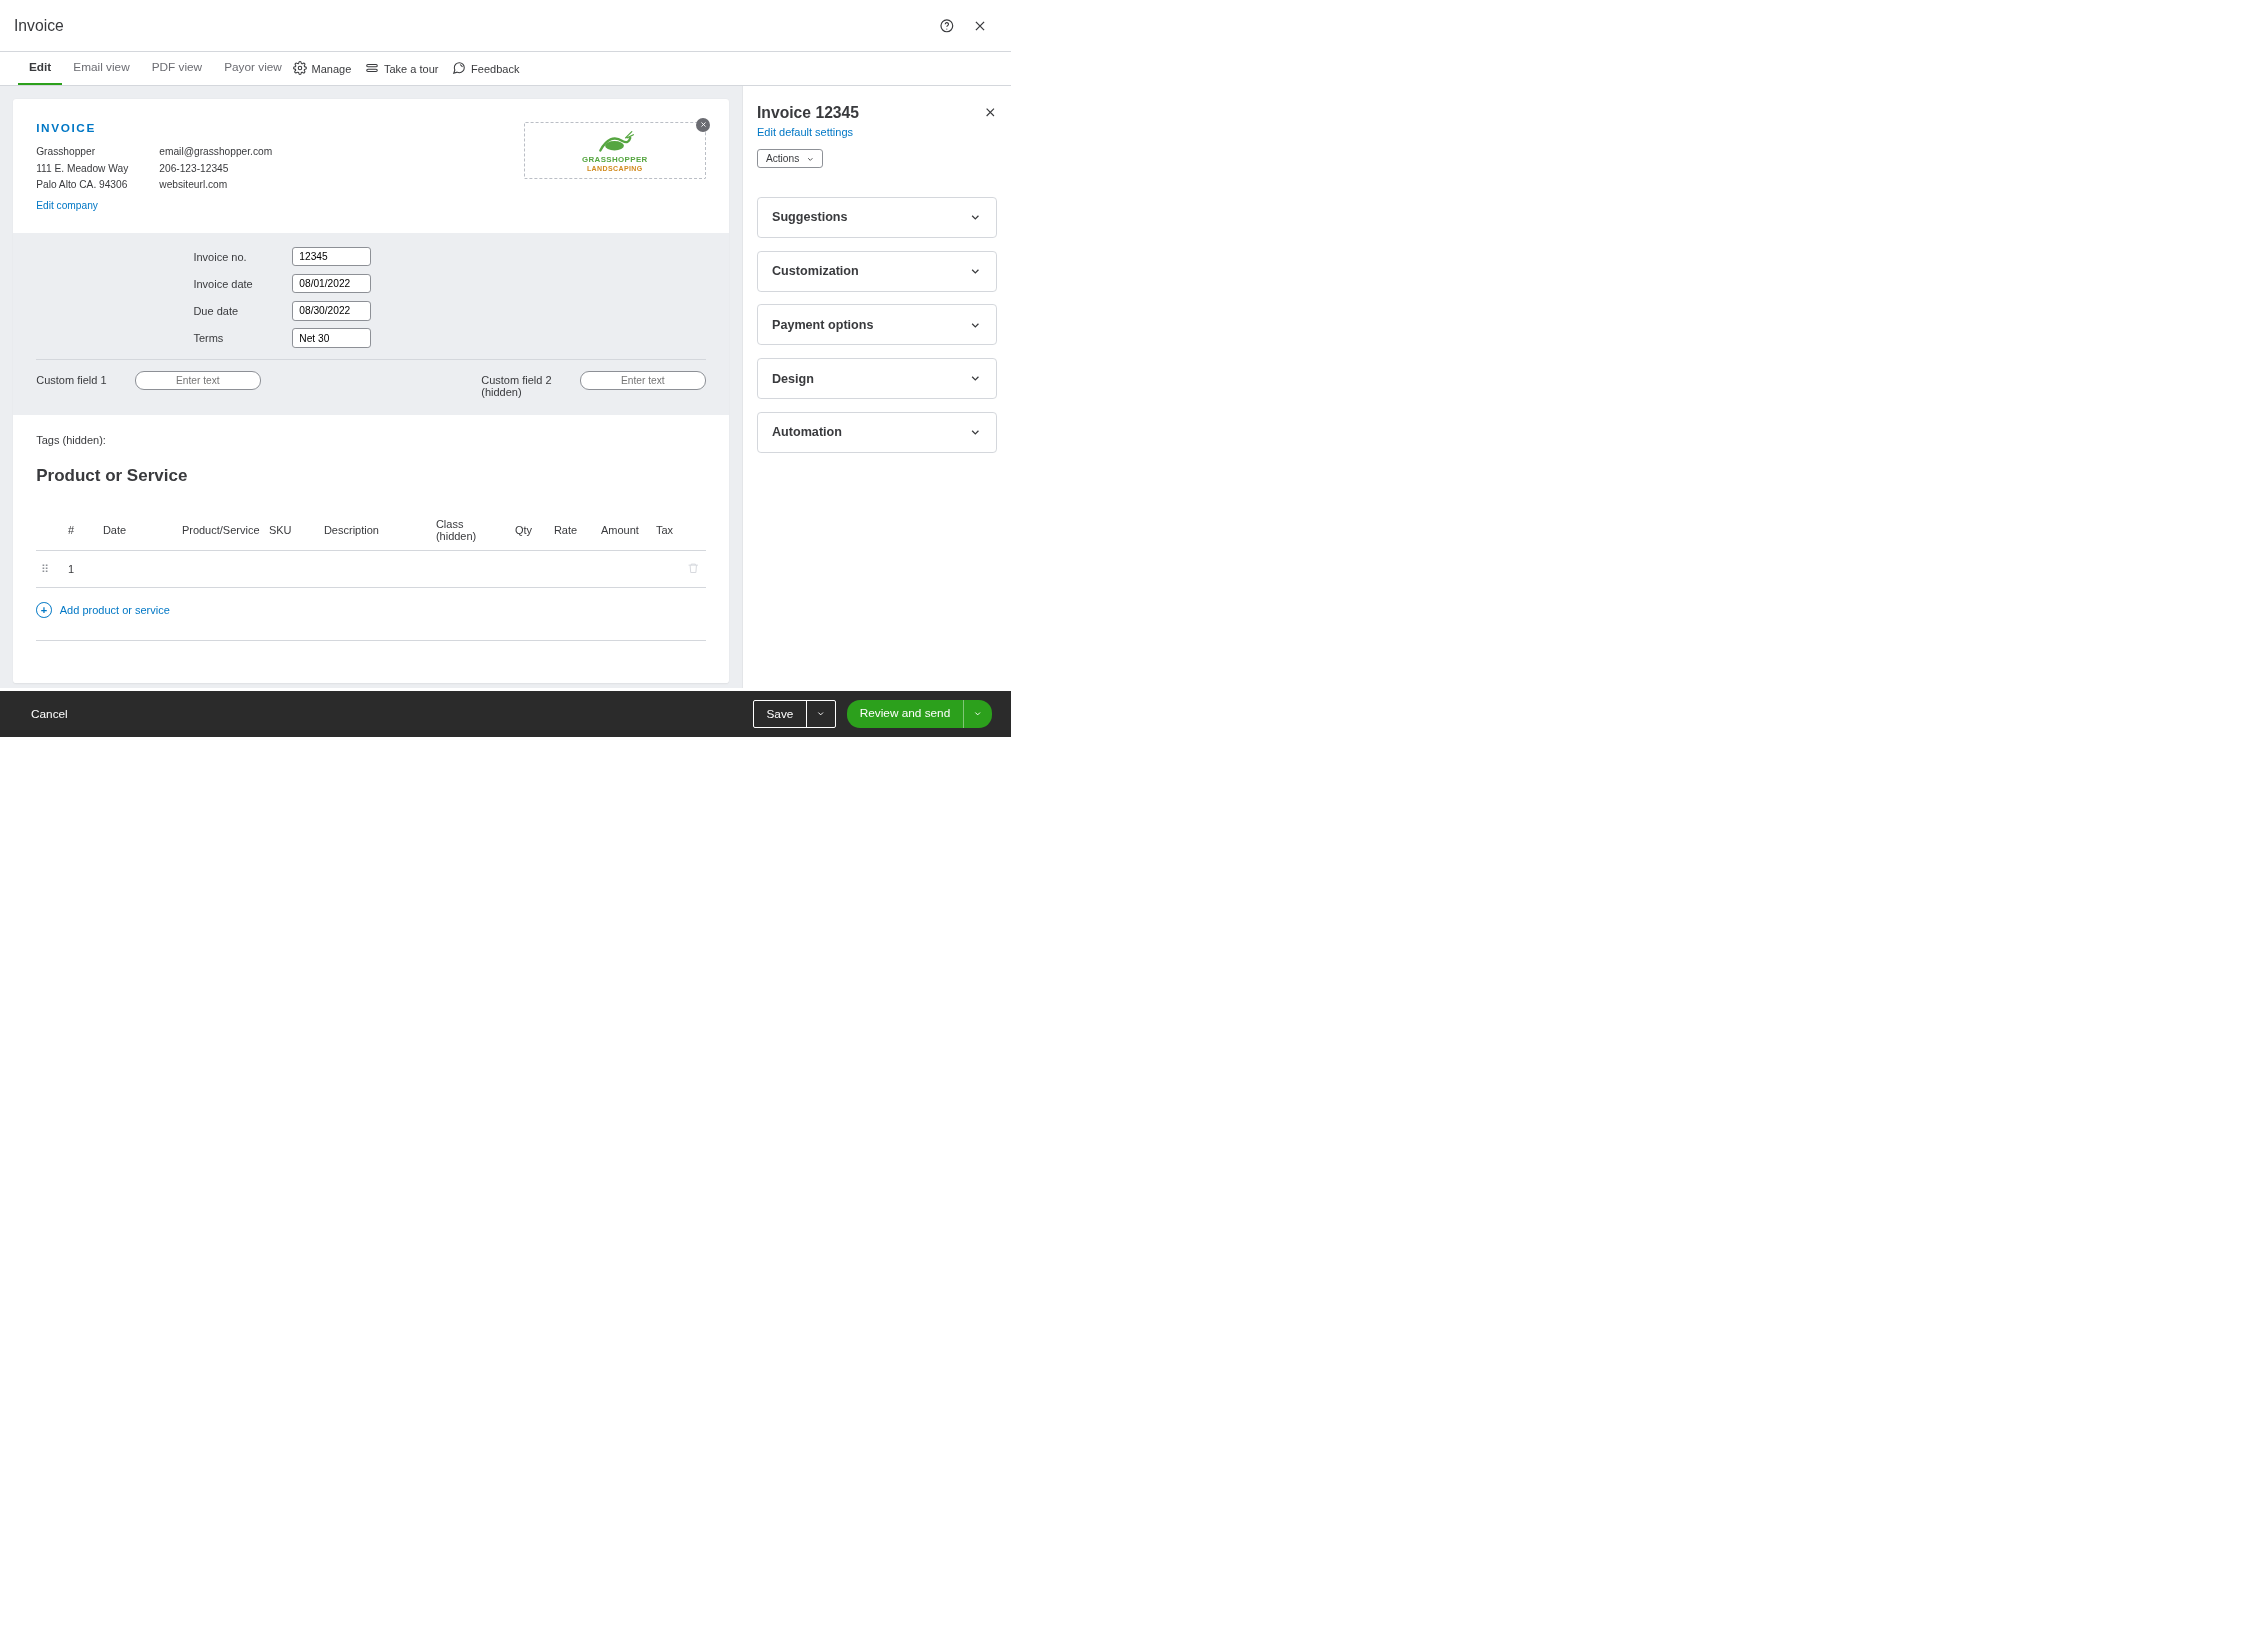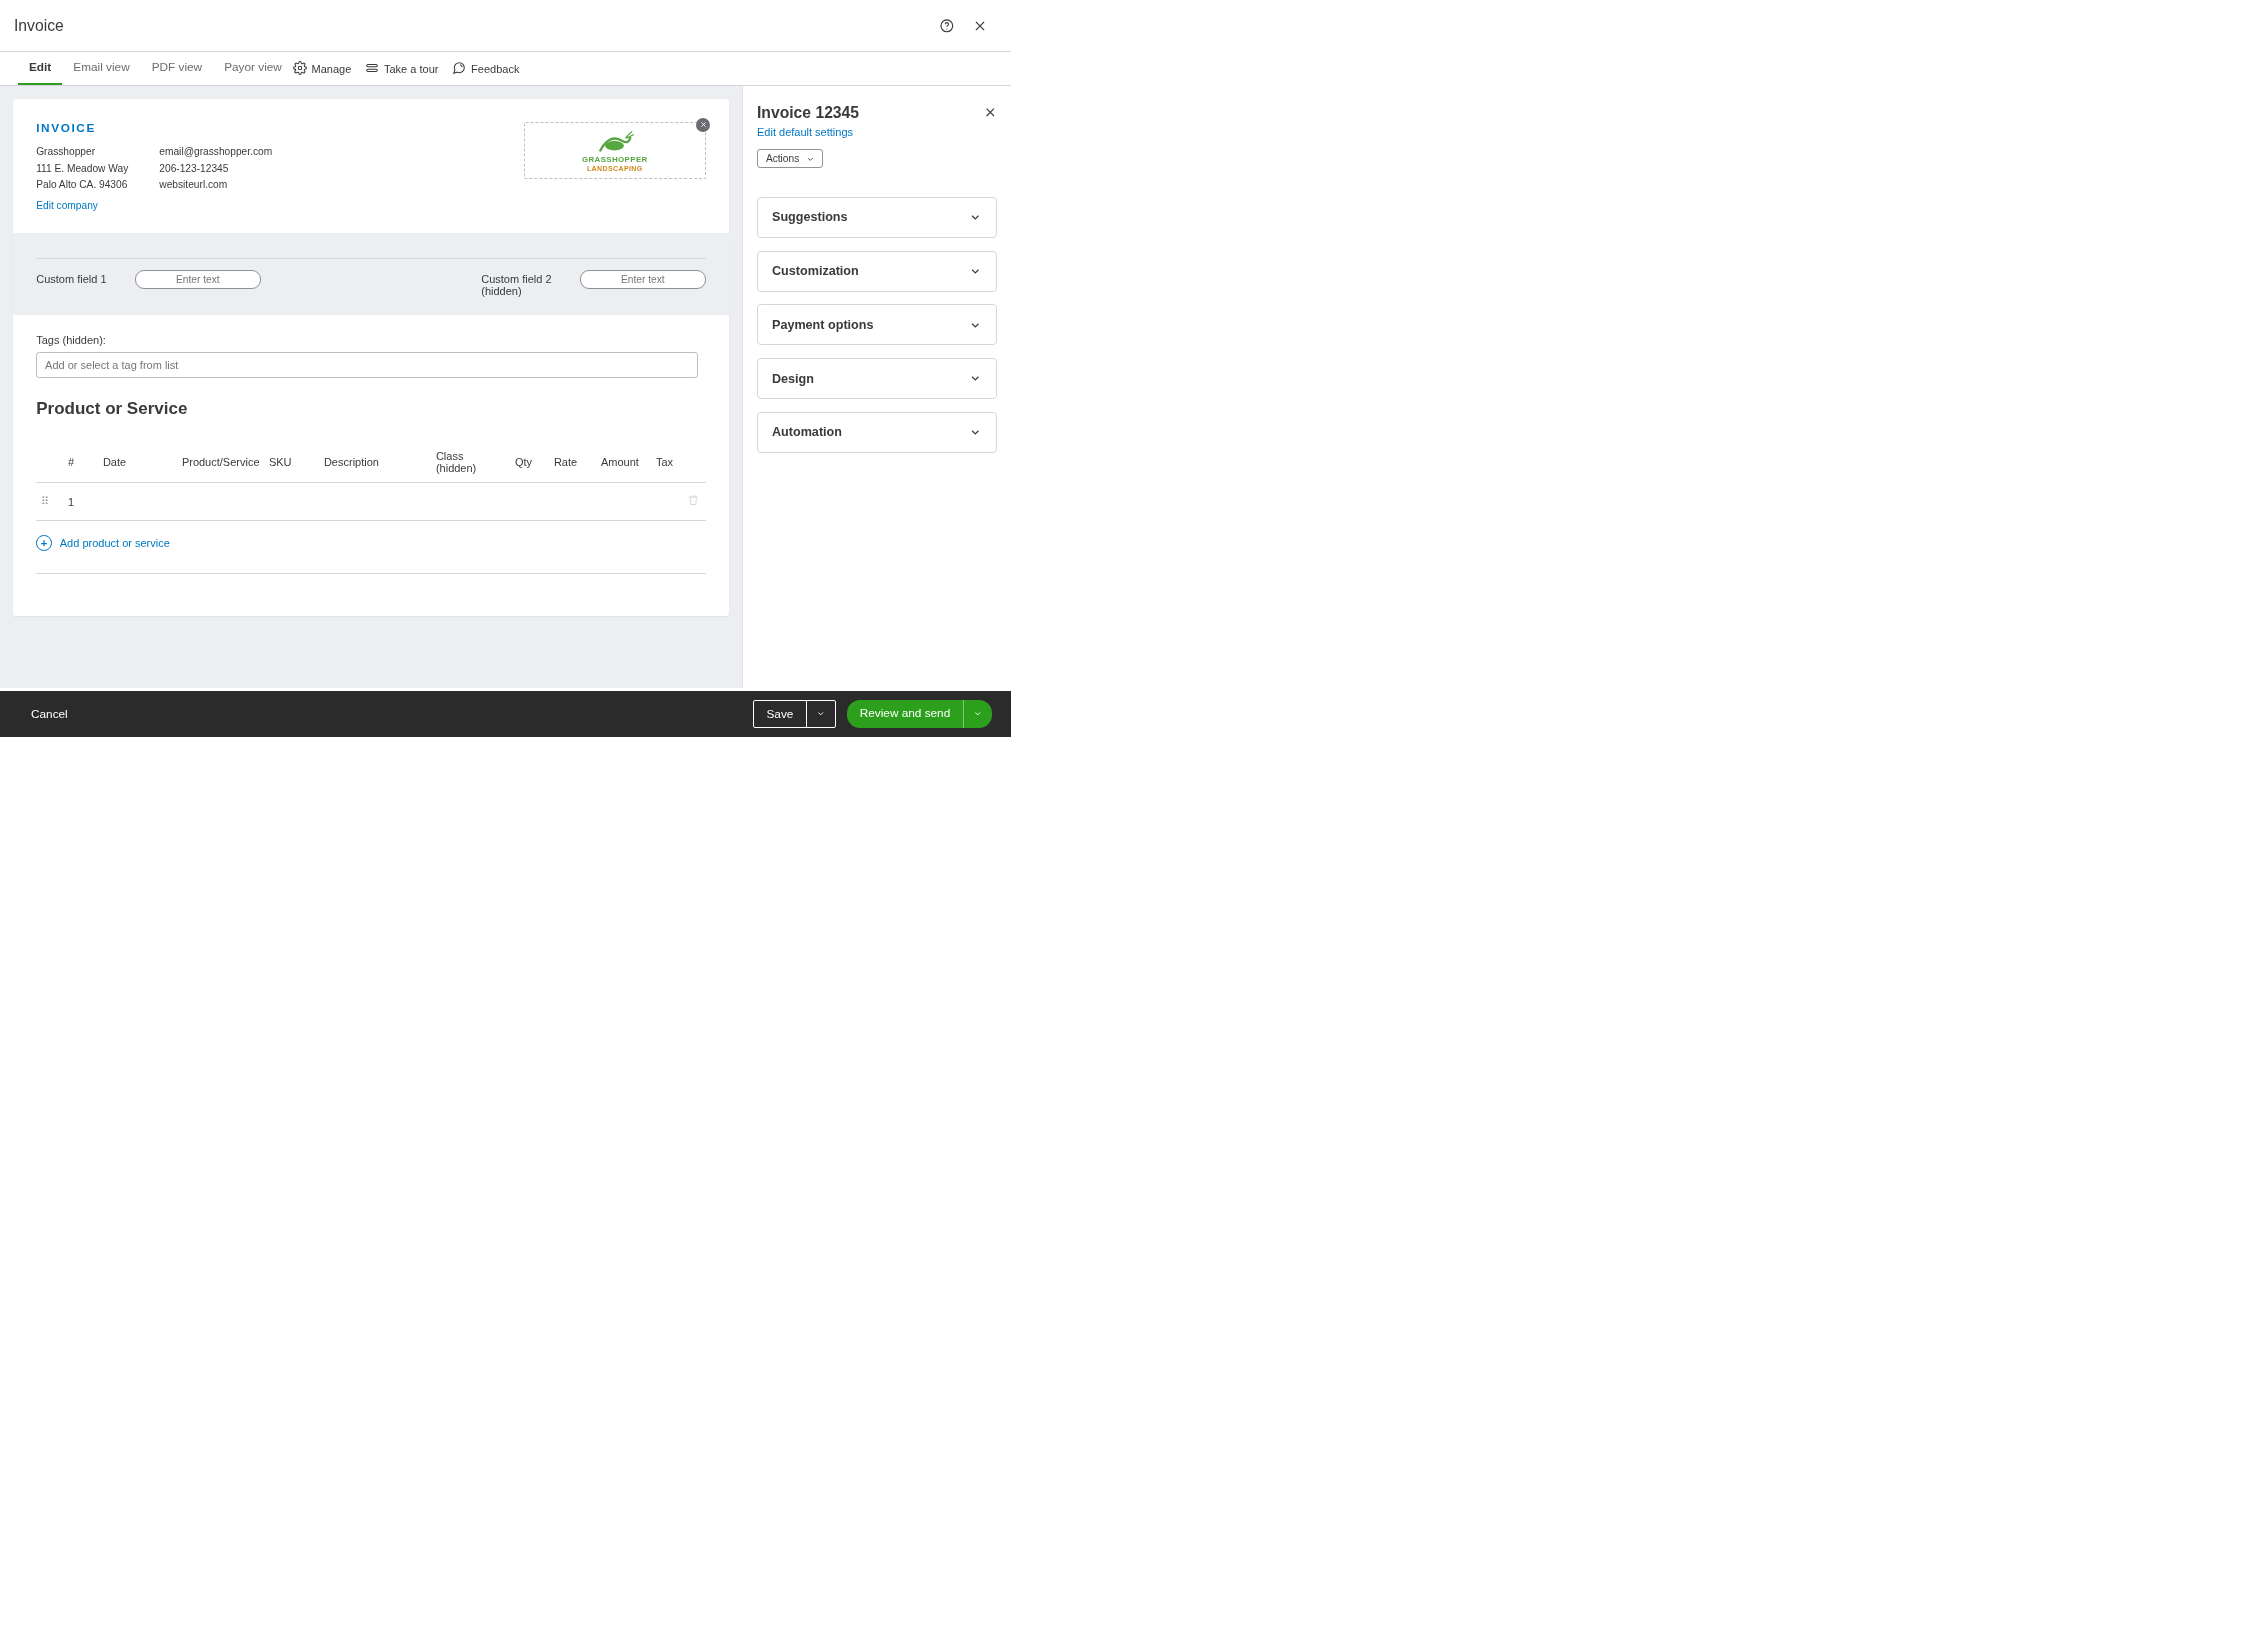--- a/index.html
+++ b/index.html
@@ -267,39 +267,56 @@
               <ellipse cx="26" cy="20" rx="12" ry="6" fill="#56a641"></ellipse>
             </svg>
             <div>GRASSHOPPER</div>
             <div class="line2">LANDSCAPING</div>
           </div>
         </div>
       </div>
 
       <div class="meta-section">
         <div class="meta-grid">
+          <div class="meta-right">
+            <div class="meta-row">
+              <label>Invoice no.</label>
+              <input value="12345" style="">
+            </div>
+            <div class="meta-row">
+              <label>Invoice date</label>
+              <input value="08/01/2022" style="">
+            </div>
+            <div class="meta-row">
+              <label>Due date</label>
+              <input value="08/30/2022" style="">
+            </div>
+            <div class="meta-row">
+              <label>Terms</label>
+              <input value="Net 30" style="">
+            </div>
+          </div>
         </div>
 
         <div class="divider"></div>
 
         <div class="custom-fields">
           <div class="cf-group">
             <label>Custom field 1</label>
             <input placeholder="Enter text" style="">
           </div>
           <div class="cf-group">
             <label style="max-width:86px">Custom field 2 (hidden)</label>
             <input placeholder="Enter text" style="">
           </div>
         </div>
       </div>
 
       <div class="tags-card">
         <div class="tags-label">Tags (hidden):</div>
-        <input class="tags-input" placeholder="Add or select a tag from list" style="">
 
         <div class="section-heading">Product or Service</div>
 
         <table class="lines">
           <thead>
             <tr>
               <th style="width:27px"></th>
               <th style="width:35px">#</th>
               <th style="width:79px">Date</th>
               <th style="width:86px">Product/Service</th>

